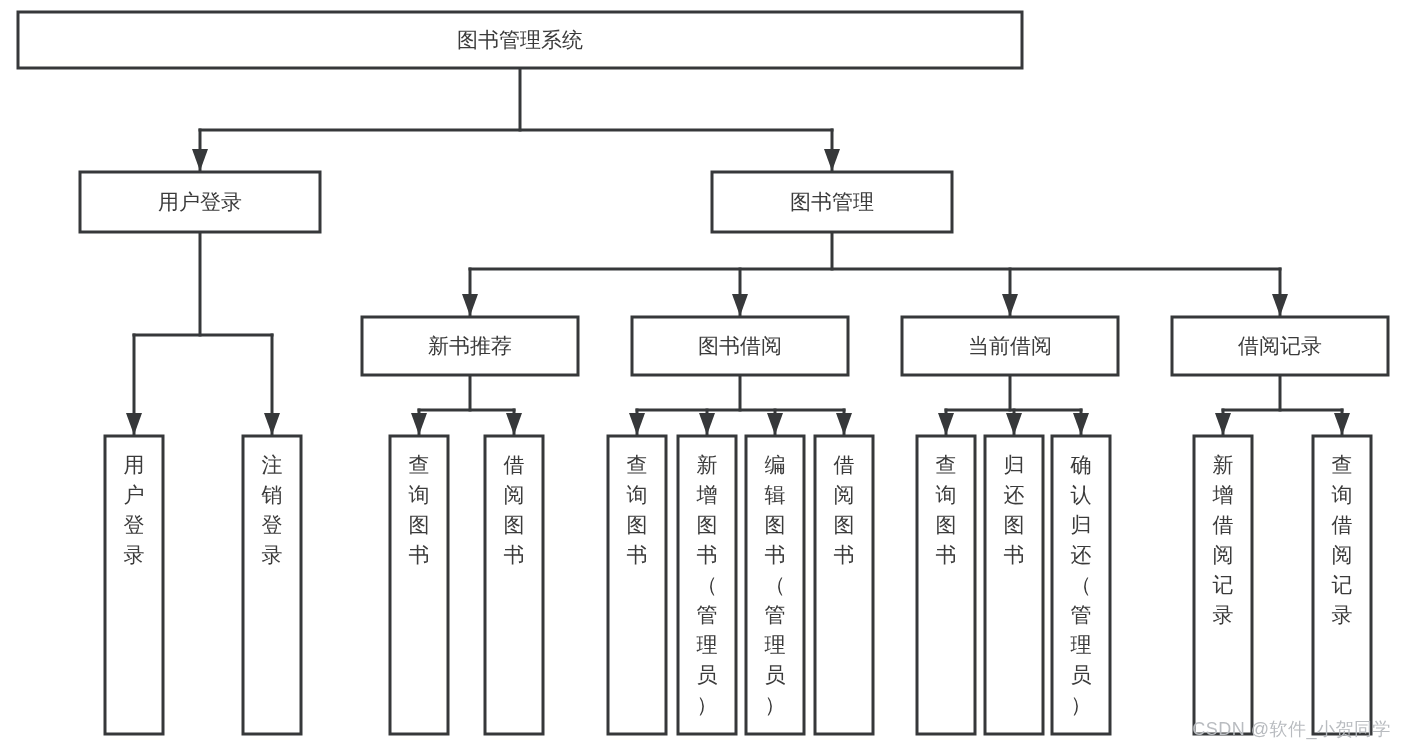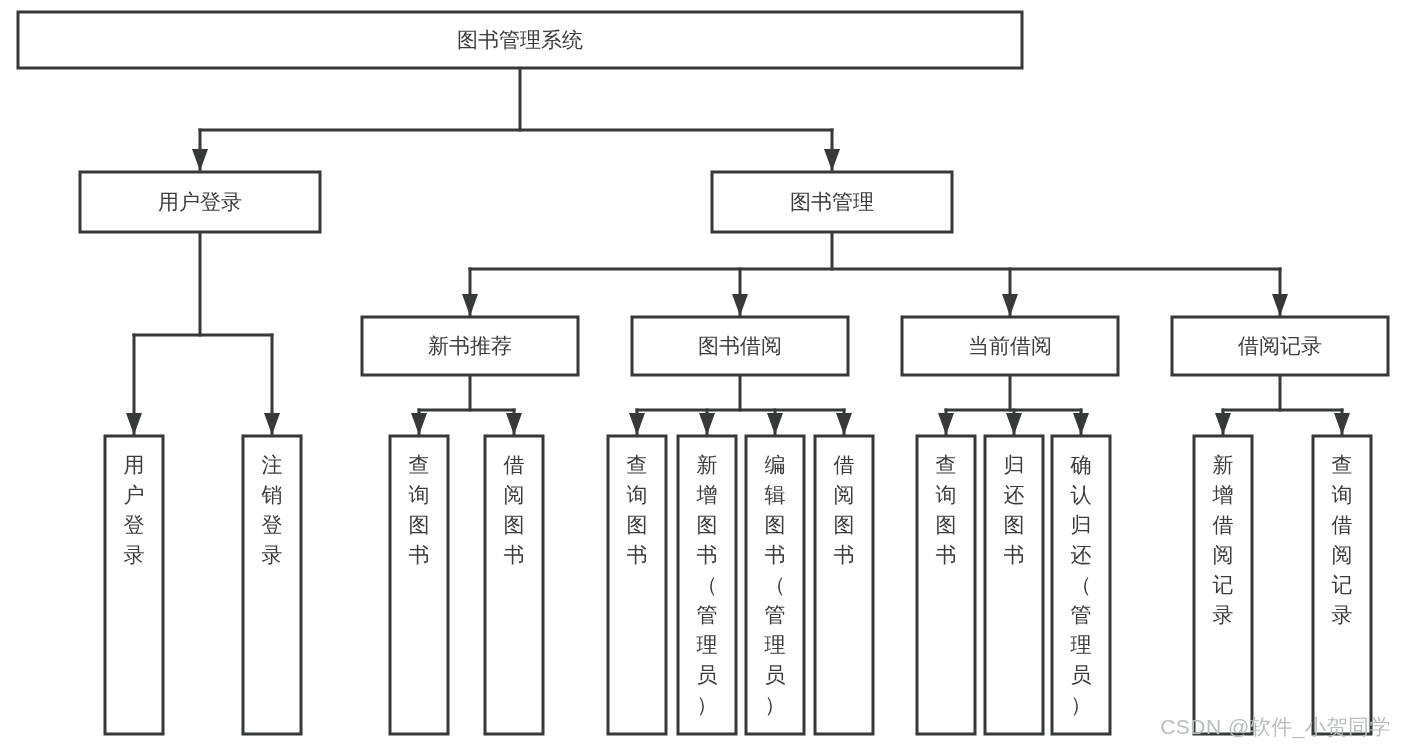--- a/index.html
+++ b/index.html
@@ -48,21 +48,21 @@
     fill: #3b3b3b;
     font-family: "Liberation Sans", "DejaVu Sans", sans-serif;
     font-size: 21px;
     text-anchor: middle;
   }
   .watermark {
     position: absolute;
     right: 14px;
     bottom: 6px;
     font-family: "Liberation Sans", "DejaVu Sans", sans-serif;
-    font-size: 21px;
+    font-size: 18px;
     color: #b9bcc0;
     letter-spacing: 0.5px;
     white-space: nowrap;
     pointer-events: none;
   }
 </style>
 </head>
 <body>
 
 <div id="diagram-root">

